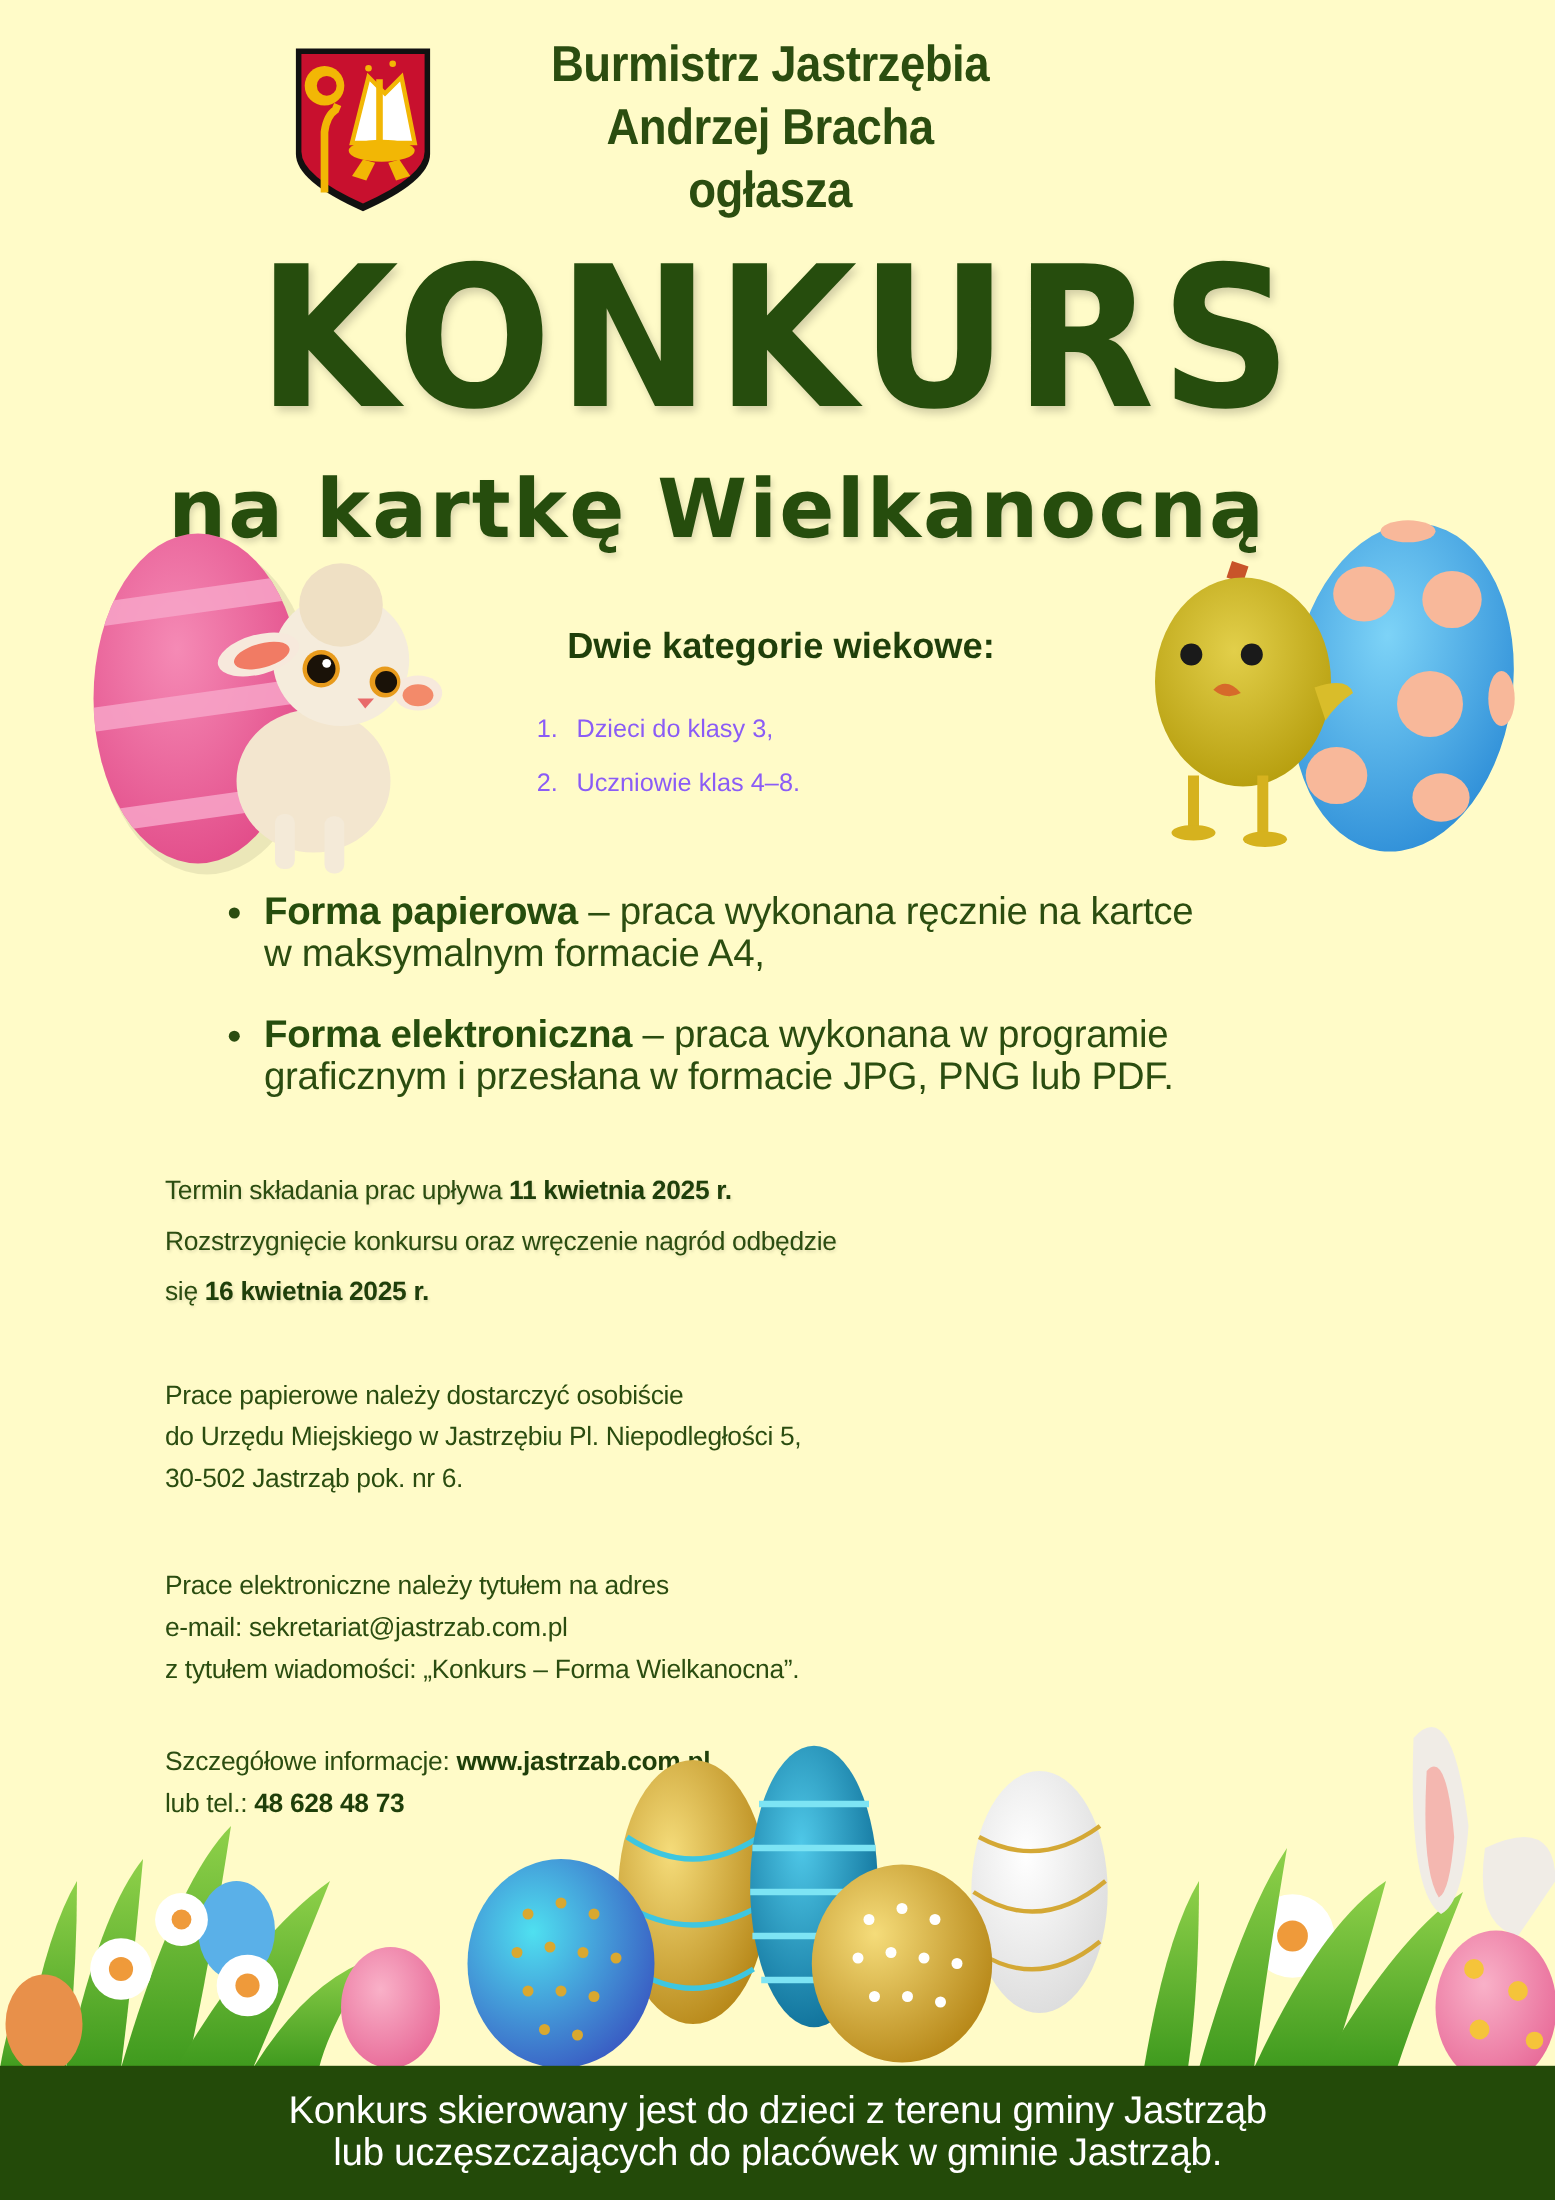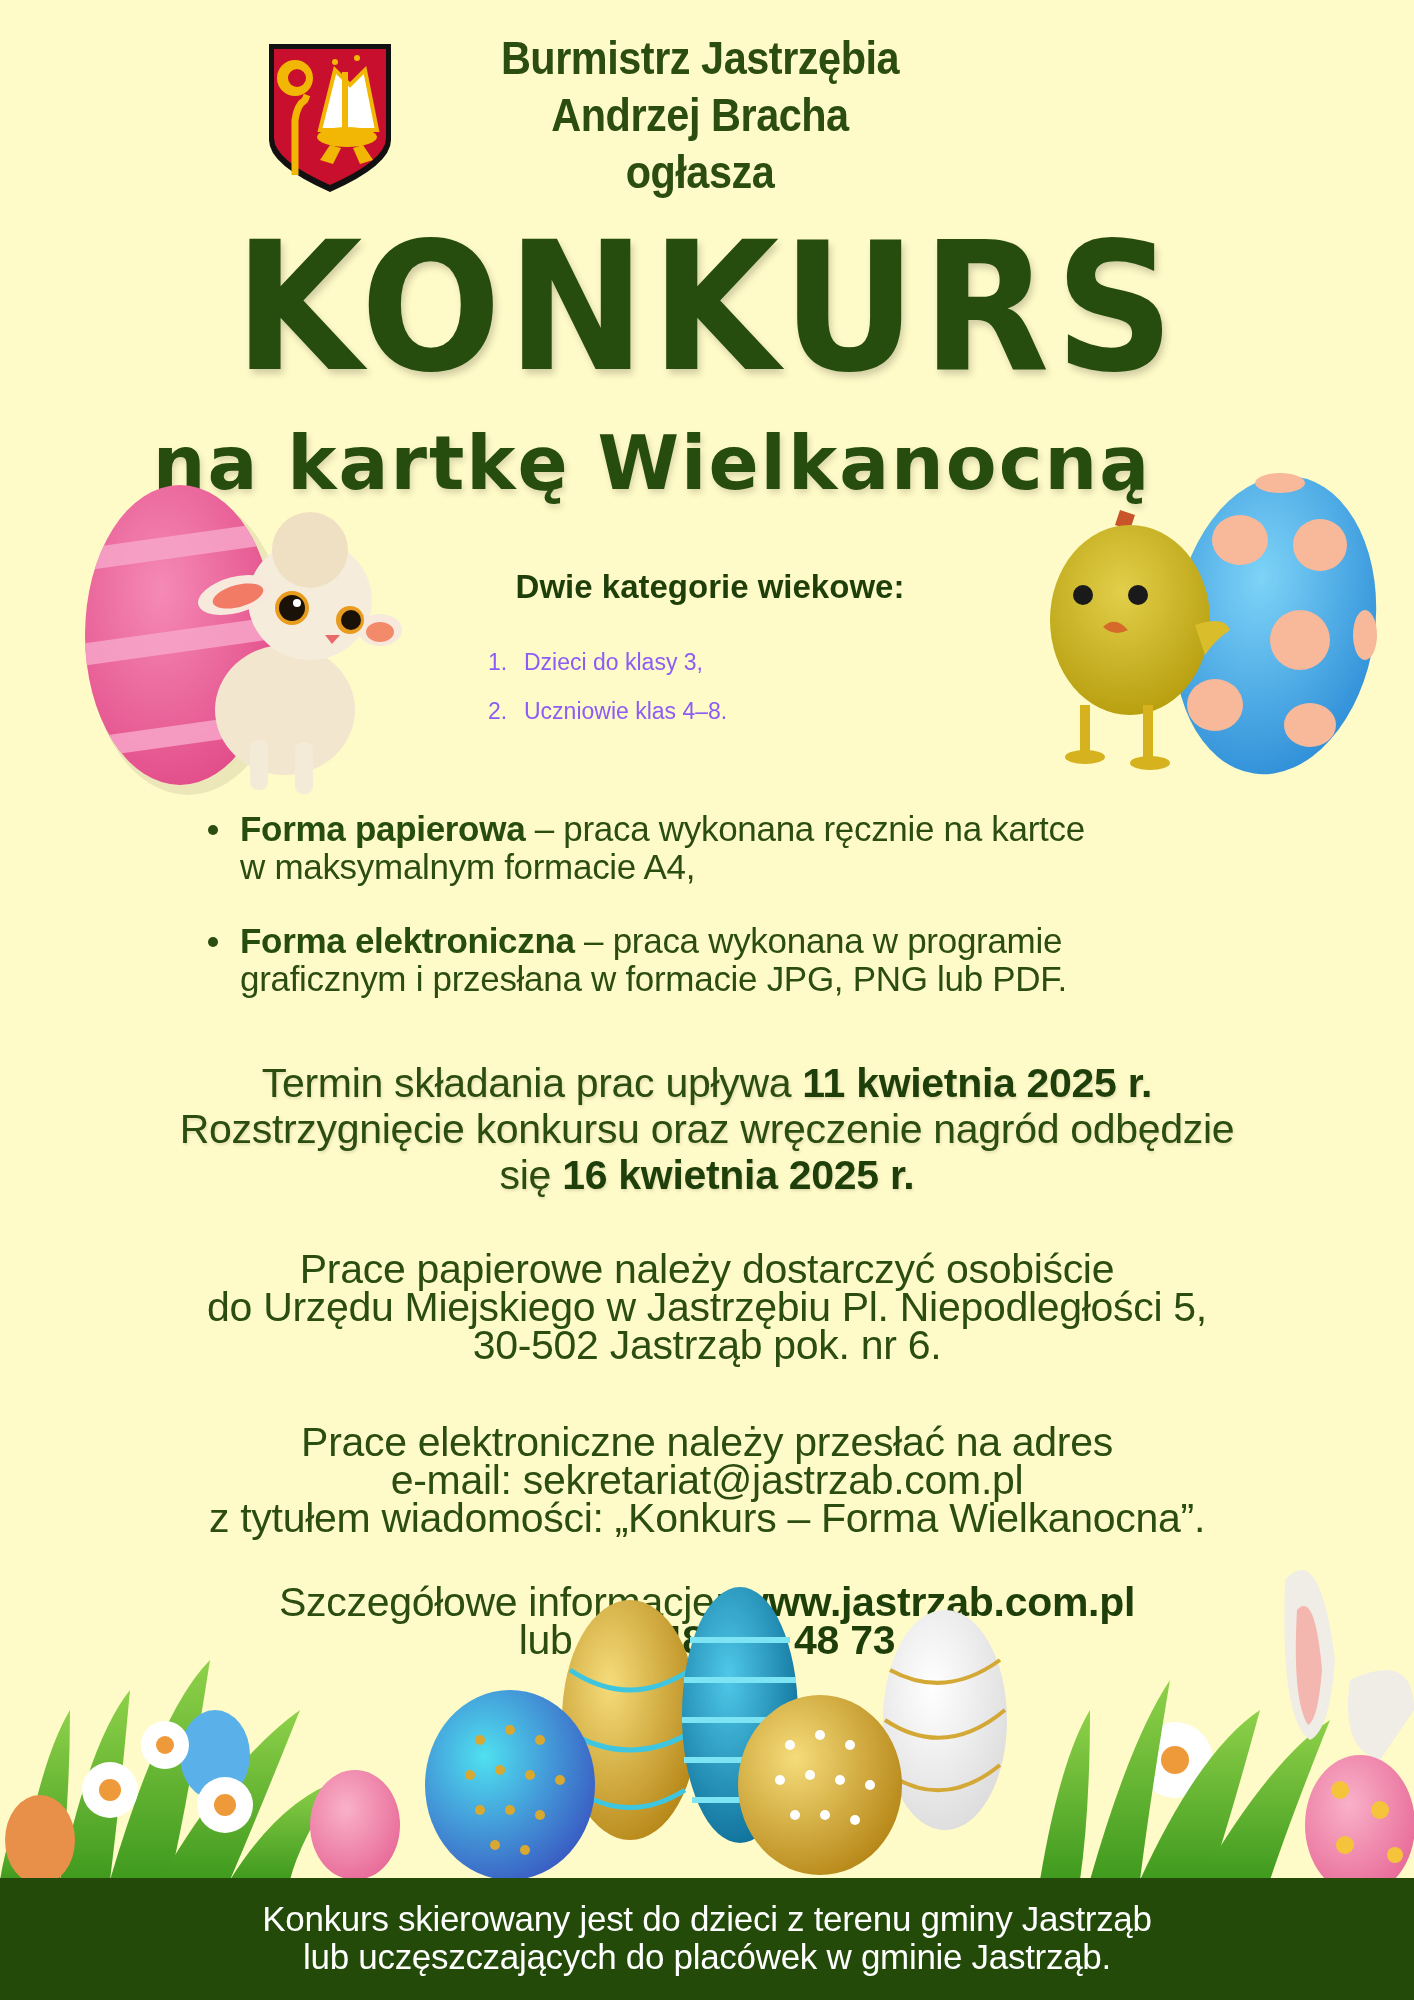--- a/index.html
+++ b/index.html
@@ -81,22 +81,21 @@
   .form-item .dot {
     position: absolute; left: 8px; top: 15px;
     width: 10px; height: 10px; border-radius: 50%;
     background: #2b4d10;
   }
   .form-item b { color: #264d0d; }
 
   
   .para {
     left: 150px; width: 1114px;
-    text-align: center;
-    font-size: 41px;
+    font-size: 24px;
     color: #2b4d10;
     letter-spacing: -0.3px;
   }
   .para b { color: #1f3f0a; }
   .p-deadline { top: 1060px; line-height: 46px; text-shadow: 1px 2px 3px rgba(0,0,0,0.12); }
   .p-delivery { top: 1250px; line-height: 38px; }
   .p-email { top: 1423px; line-height: 38px; }
   .p-info { top: 1583px; line-height: 38px; }
 
   
@@ -241,21 +240,21 @@
   <div><span>się </span><b>16 kwietnia 2025 r.</b></div>
 </div>
 
 <div class="abs para p-delivery">
   <div>Prace papierowe należy dostarczyć osobiście</div>
   <div>do Urzędu Miejskiego w Jastrzębiu Pl. Niepodległości 5,</div>
   <div>30-502 Jastrząb pok. nr 6.</div>
 </div>
 
 <div class="abs para p-email">
-  <div>Prace elektroniczne należy przesłać na adres</div>
+  <div>Prace elektroniczne należy tytułem na adres</div>
   <div>e-mail: sekretariat@jastrzab.com.pl</div>
   <div>z tytułem wiadomości: „Konkurs – Forma Wielkanocna”.</div>
 </div>
 
 <div class="abs para p-info">
   <div><span>Szczegółowe informacje: </span><b>www.jastrzab.com.pl</b></div>
   <div><span>lub tel.: </span><b>48 628 48 73</b></div>
 </div>
 
 <svg class="abs" style="left:0;top:1560px;width:1414px;height:340px" viewBox="0 0 1414 340">

